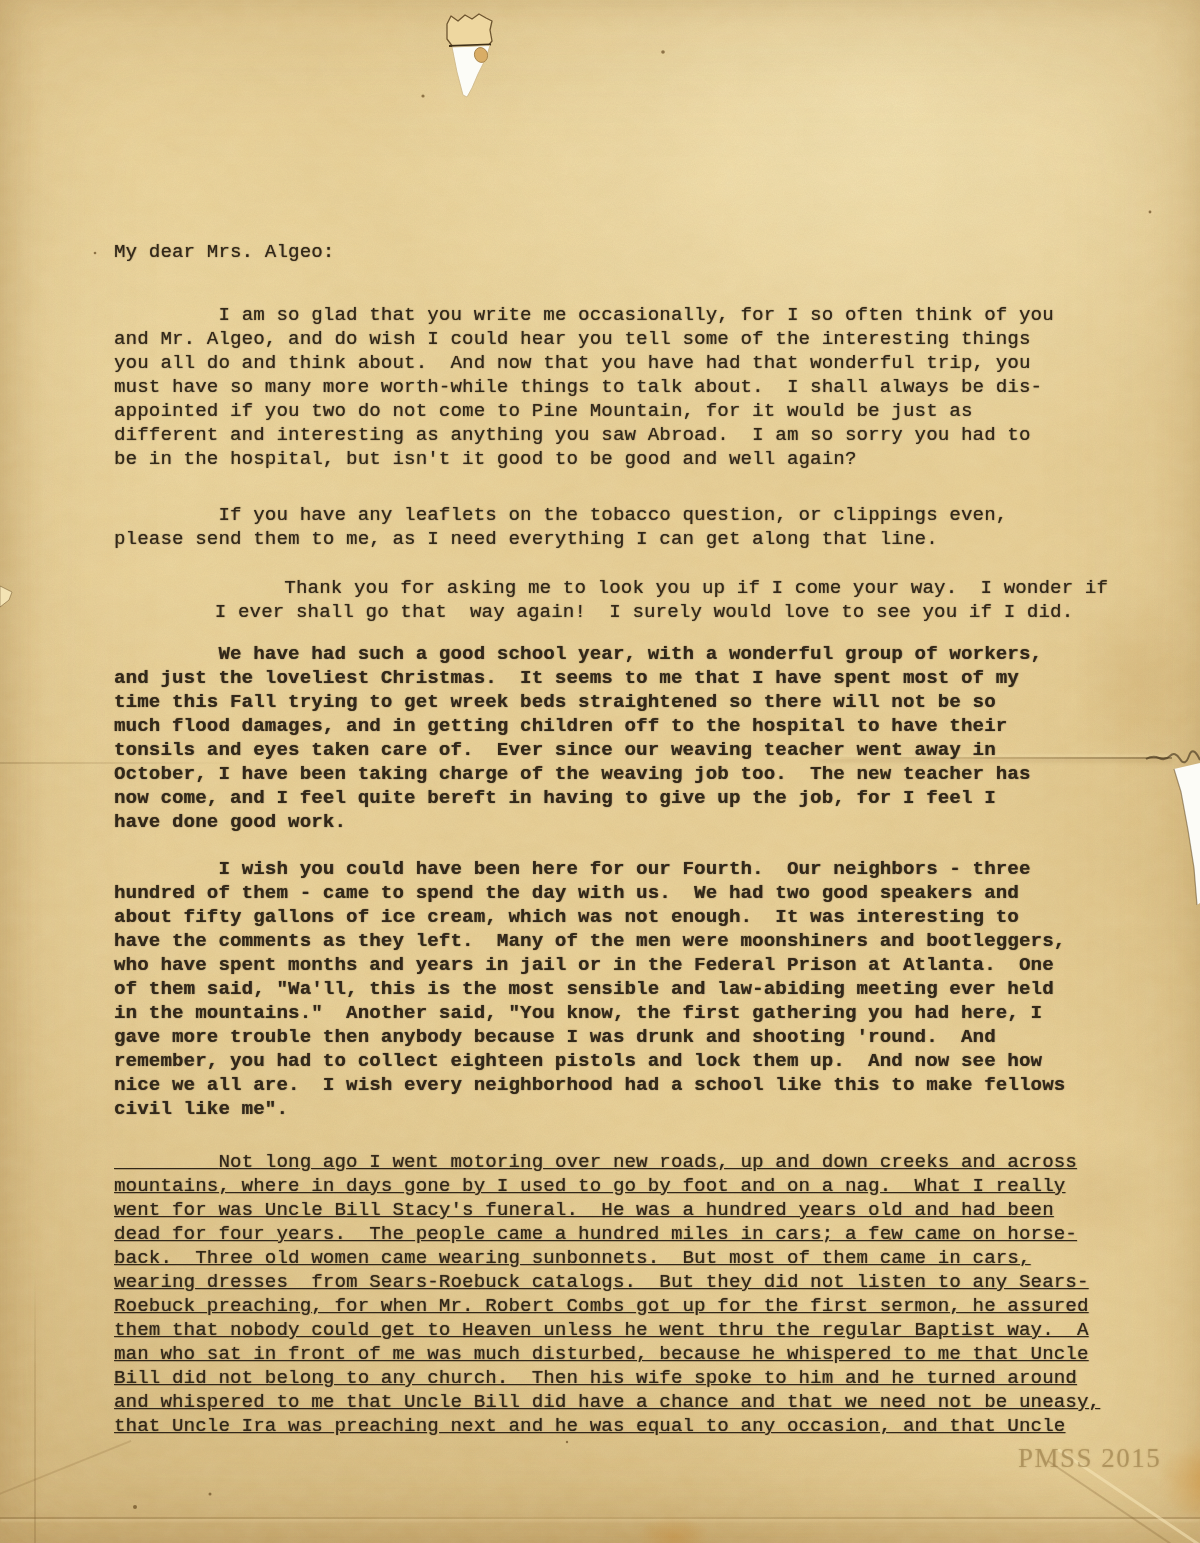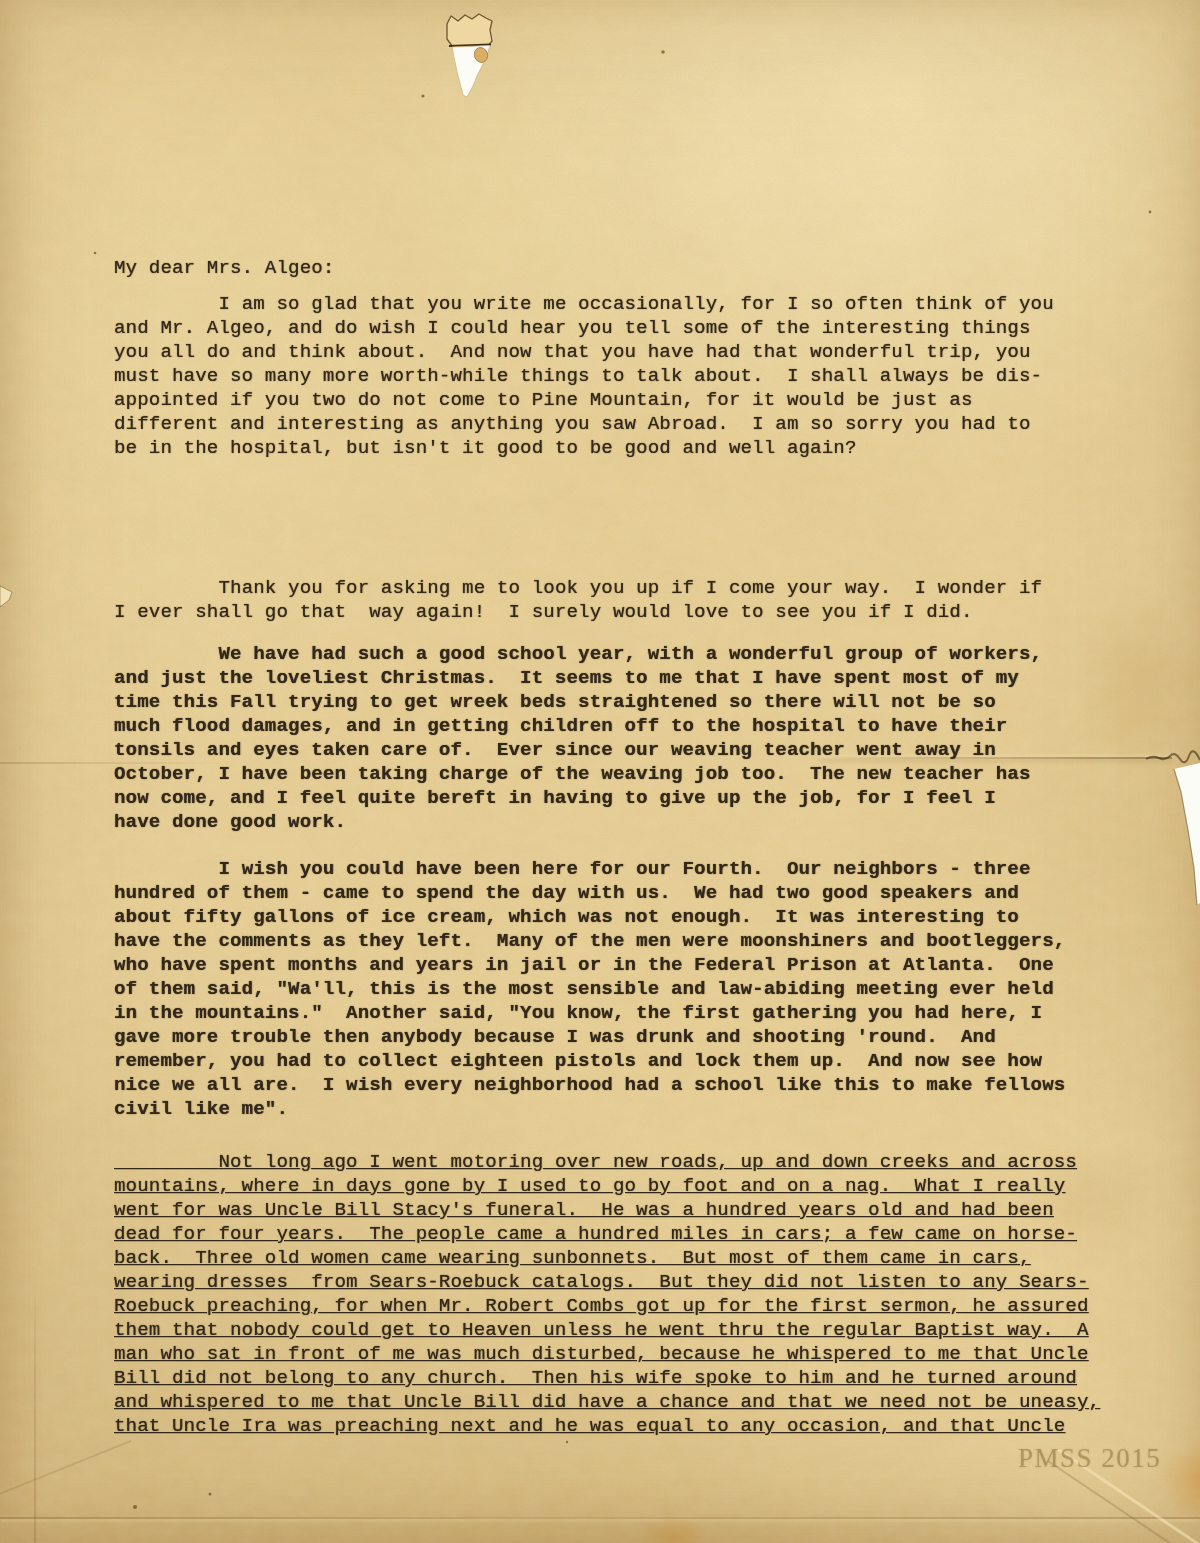--- a/index.html
+++ b/index.html
@@ -45,24 +45,24 @@
     width: 1060px;
     font-family: "Liberation Mono", "DejaVu Sans Mono", monospace;
     font-size: 19px;
     line-height: 24px;
     letter-spacing: 0.2px;
     color: #32281a;
     white-space: pre-wrap;
     text-shadow: 0.3px 0.4px 0.9px rgba(45,33,17,0.65), 0 0 1.4px rgba(60,45,25,0.35);
   }
   .date       { left: 528px; top: 186px; width: 400px; }
-  .salutation { top: 256px; }
-  .p1 { top: 292px; }
+  .salutation { top: 240px; }
+  .p1 { top: 303px; }
   .p2 { top: 503px; }
-  .p3 { top: 576px; }
+  .p3 { top: 576px; text-align: center; }
   .p4 { top: 642px; font-weight: bold; }
   .p5 { top: 857px; font-weight: bold; }
   .p6 { top: 1150px; text-decoration: underline; }
 
   
   .watermark {
     position: absolute;
     left: 1018px;
     top: 1443px;
     font-family: "Liberation Serif", "DejaVu Serif", serif;
@@ -165,20 +165,22 @@
   <div class="stain stain-right-low"></div>
 
   <div class="tw salutation">My dear Mrs. Algeo:</div>
   <div class="tw p1">         I am so glad that you write me occasionally, for I so often think of you
 and Mr. Algeo, and do wish I could hear you tell some of the interesting things
 you all do and think about.  And now that you have had that wonderful trip, you
 must have so many more worth-while things to talk about.  I shall always be dis-
 appointed if you two do not come to Pine Mountain, for it would be just as
 different and interesting as anything you saw Abroad.  I am so sorry you had to
 be in the hospital, but isn't it good to be good and well again?</div>
+  <div class="tw p2">         If you have any leaflets on the tobacco question, or clippings even,
+please send them to me, as I need everything I can get along that line.</div>
   <div class="tw p3">         Thank you for asking me to look you up if I come your way.  I wonder if
 I ever shall go that  way again!  I surely would love to see you if I did.</div>
   <div class="tw p4">         We have had such a good school year, with a wonderful group of workers,
 and just the loveliest Christmas.  It seems to me that I have spent most of my
 time this Fall trying to get wreek beds straightened so there will not be so
 much flood damages, and in getting children off to the hospital to have their
 tonsils and eyes taken care of.  Ever since our weaving teacher went away in
 October, I have been taking charge of the weaving job too.  The new teacher has
 now come, and I feel quite bereft in having to give up the job, for I feel I
 have done good work.</div>

